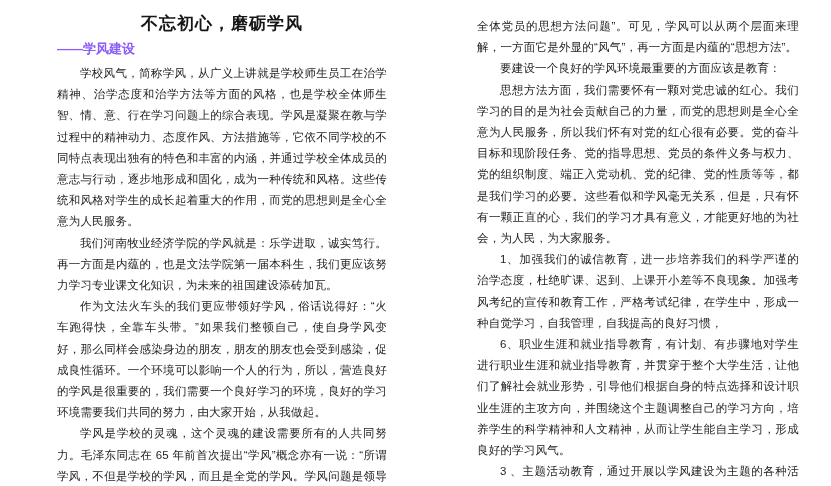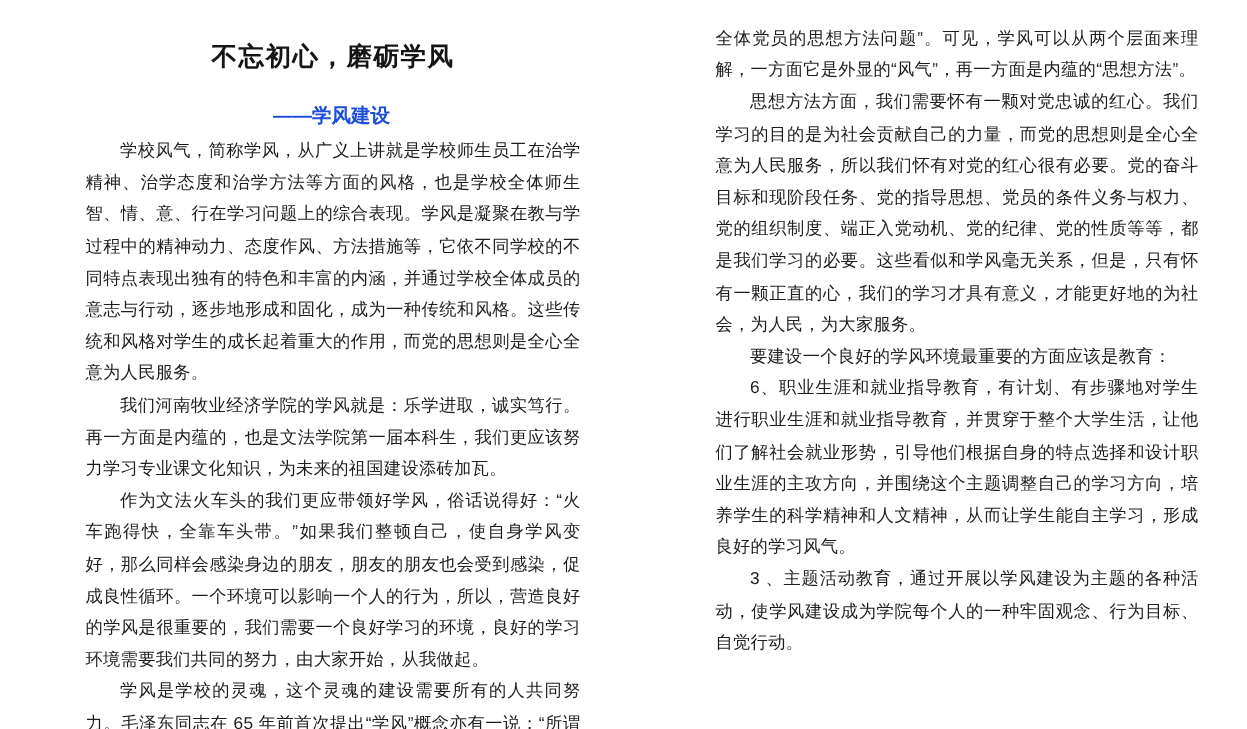--- a/index.html
+++ b/index.html
@@ -24,35 +24,35 @@
     left: 57px;
     top: 10px;
     width: 330px;
   }
   .page-right {
     left: 477px;
     top: 16px;
     width: 322px;
   }
   .doc-title {
-    margin: 14px;
+    margin: 0;
     font-size: 17px;
     font-weight: bold;
     text-align: center;
     line-height: 28px;
     letter-spacing: 1px;
     color: #151517;
   }
   .doc-subtitle {
     font-size: 13px;
     font-weight: bold;
-    text-align: center;
+    text-align: left;
     line-height: 22px;
     margin: 0 2px 3px 0;
-    color: #1d4ed8;
+    color: #8b5cf6;
   }
   p.body-par {
     margin: 0;
     font-size: 11.5px;
     line-height: 21.2px;
     text-align: justify;
     text-justify: inter-ideograph;
     letter-spacing: 0.2px;
     color: #1d1d1f;
     word-break: break-all;
@@ -73,19 +73,20 @@
     <h1 class="doc-title">不忘初心，磨砺学风</h1>
     <div class="doc-subtitle">——学风建设</div>
     <p class="body-par indent">学校风气，简称学风，从广义上讲就是学校师生员工在治学精神、治学态度和治学方法等方面的风格，也是学校全体师生智、情、意、行在学习问题上的综合表现。学风是凝聚在教与学过程中的精神动力、态度作风、方法措施等，它依不同学校的不同特点表现出独有的特色和丰富的内涵，并通过学校全体成员的意志与行动，逐步地形成和固化，成为一种传统和风格。这些传统和风格对学生的成长起着重大的作用，而党的思想则是全心全意为人民服务。</p>
     <p class="body-par indent">我们河南牧业经济学院的学风就是：乐学进取，诚实笃行。再一方面是内蕴的，也是文法学院第一届本科生，我们更应该努力学习专业课文化知识，为未来的祖国建设添砖加瓦。</p>
     <p class="body-par indent">作为文法火车头的我们更应带领好学风，俗话说得好：“火车跑得快，全靠车头带。”如果我们整顿自己，使自身学风变好，那么同样会感染身边的朋友，朋友的朋友也会受到感染，促成良性循环。一个环境可以影响一个人的行为，所以，营造良好的学风是很重要的，我们需要一个良好学习的环境，良好的学习环境需要我们共同的努力，由大家开始，从我做起。</p>
     <p class="body-par indent">学风是学校的灵魂，这个灵魂的建设需要所有的人共同努力。毛泽东同志在 65 年前首次提出“学风”概念亦有一说：“所谓学风，不但是学校的学风，而且是全党的学风。学风问题是领导机关、全体干部、</p>
   </div>
 
   <div class="page page-right">
     <p class="body-par no-indent">全体党员的思想方法问题”。可见，学风可以从两个层面来理解，一方面它是外显的“风气”，再一方面是内蕴的“思想方法”。</p>
+    <p class="body-par indent">要建设一个良好的学风环境最重要的方面应该是教育：</p>
     <p class="body-par indent">思想方法方面，我们需要怀有一颗对党忠诚的红心。我们学习的目的是为社会贡献自己的力量，而党的思想则是全心全意为人民服务，所以我们怀有对党的红心很有必要。党的奋斗目标和现阶段任务、党的指导思想、党员的条件义务与权力、党的组织制度、端正入党动机、党的纪律、党的性质等等，都是我们学习的必要。这些看似和学风毫无关系，但是，只有怀有一颗正直的心，我们的学习才具有意义，才能更好地的为社会，为人民，为大家服务。</p>
-    <p class="body-par indent">要建设一个良好的学风环境最重要的方面应该是教育：</p>
+    <p class="body-par indent">1、加强我们的诚信教育，进一步培养我们的科学严谨的治学态度，杜绝旷课、迟到、上课开小差等不良现象。加强考风考纪的宣传和教育工作，严格考试纪律，在学生中，形成一种自觉学习，自我管理，自我提高的良好习惯，</p>
     <p class="body-par indent">6、职业生涯和就业指导教育，有计划、有步骤地对学生进行职业生涯和就业指导教育，并贯穿于整个大学生活，让他们了解社会就业形势，引导他们根据自身的特点选择和设计职业生涯的主攻方向，并围绕这个主题调整自己的学习方向，培养学生的科学精神和人文精神，从而让学生能自主学习，形成良好的学习风气。</p>
     <p class="body-par indent">3 、主题活动教育，通过开展以学风建设为主题的各种活动，使学风建设成为学院每个人的一种牢固观念、行为目标、自觉行动。</p>
   </div>
 
 </div>
 
 </body></html>

